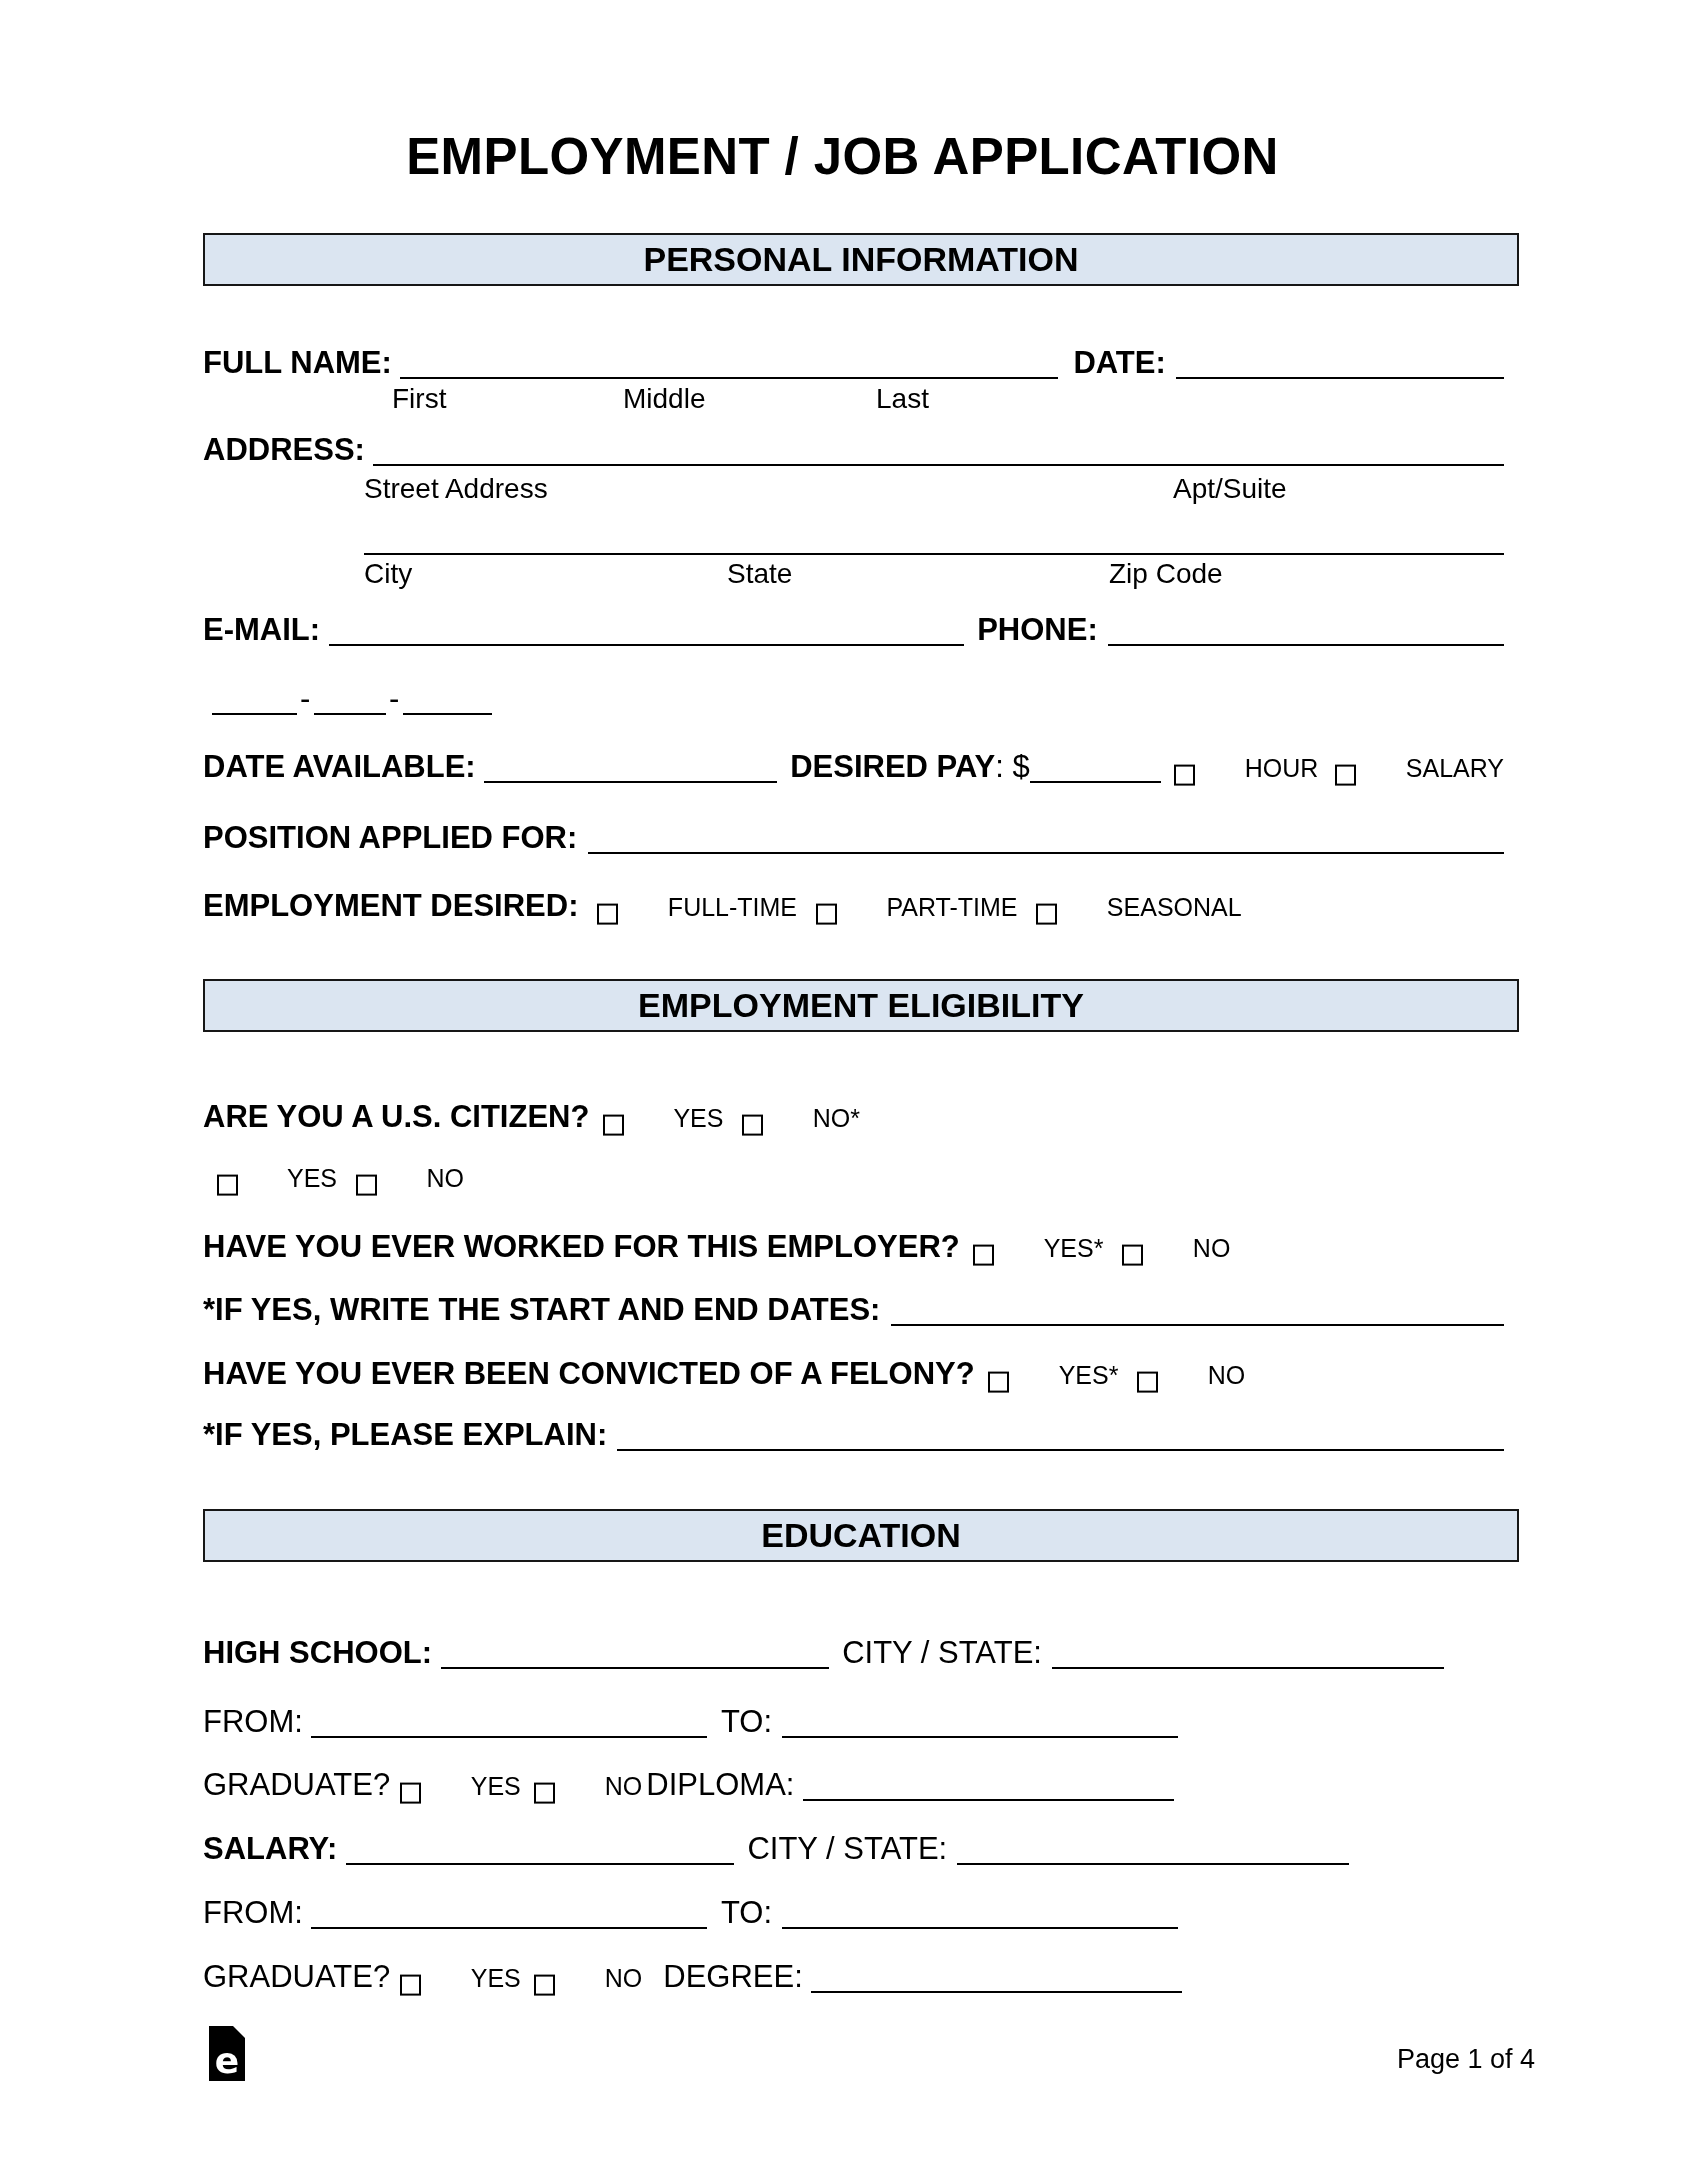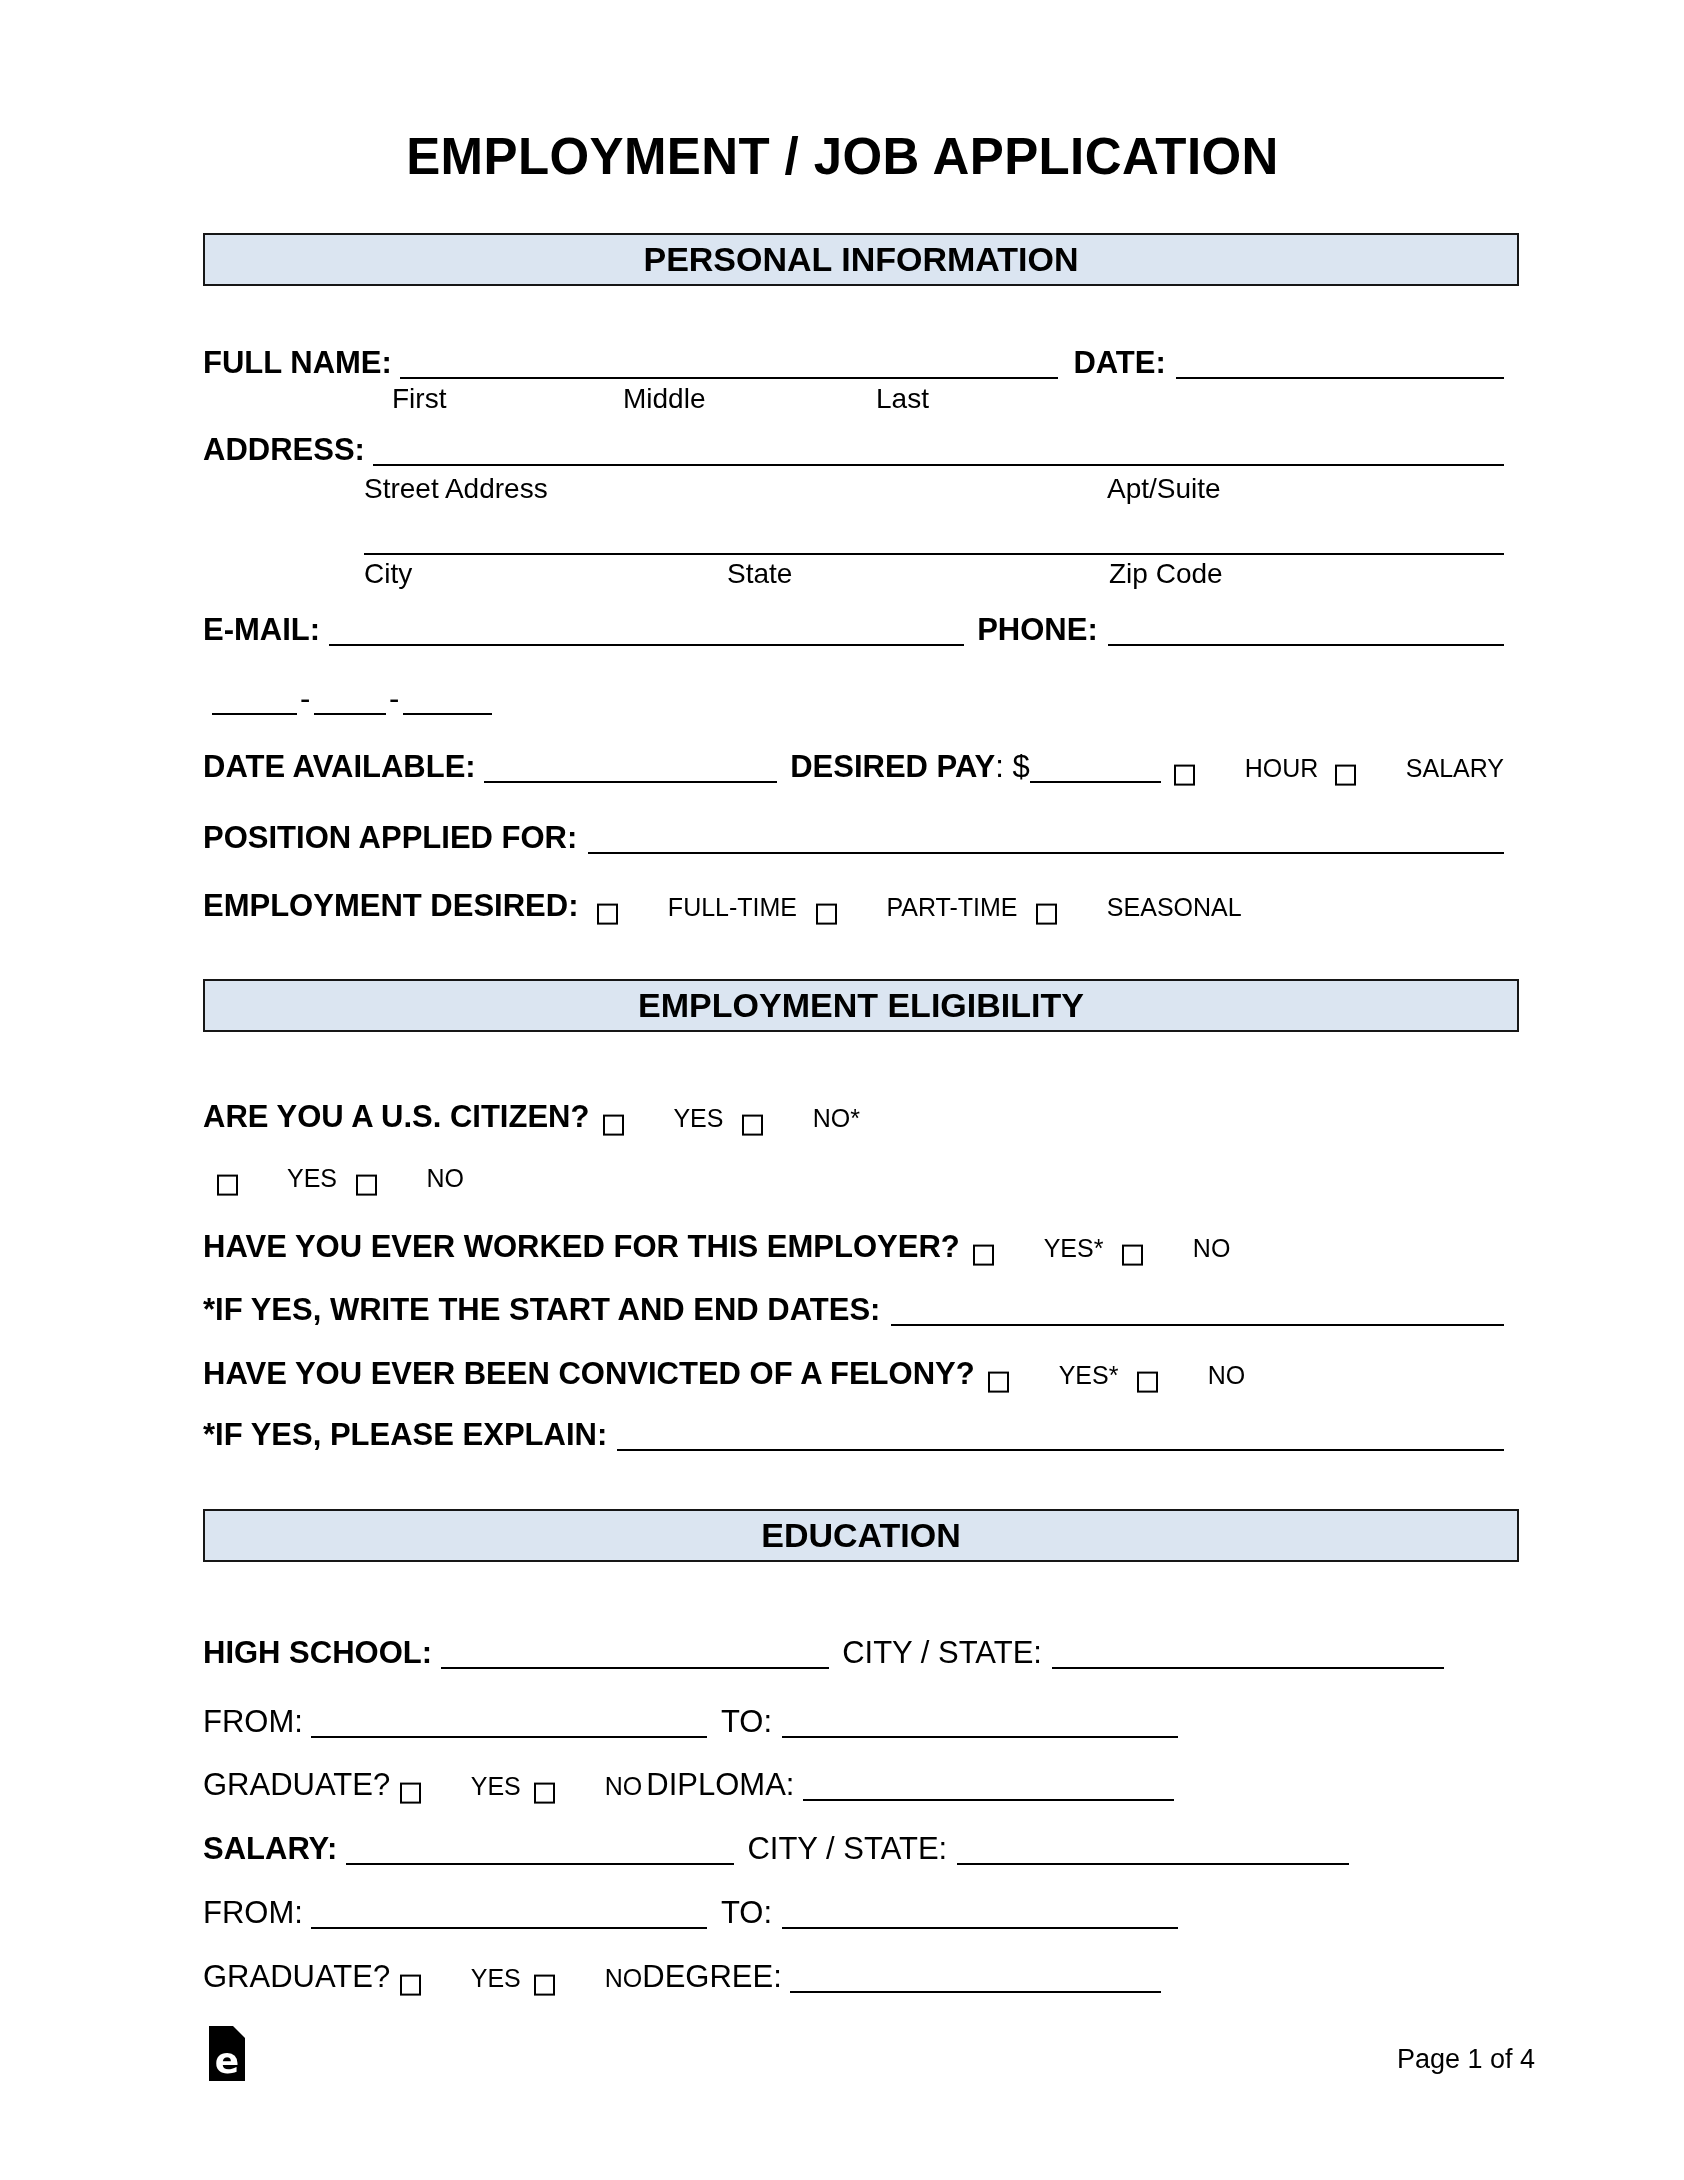--- a/index.html
+++ b/index.html
@@ -75,21 +75,21 @@
 </div>
 <span class="sub" style="left:392px;top:383px">First</span>
 <span class="sub" style="left:623px;top:383px">Middle</span>
 <span class="sub" style="left:876px;top:383px">Last</span>
 
 <div class="row" style="top:432px">
   <span class="b">ADDRESS:</span>
   <span class="blank fill" style="margin-left:8.5px"></span>
 </div>
 <span class="sub" style="left:364px;top:473px">Street Address</span>
-<span class="sub" style="left:1107px;top:473px">Apt/Suite</span>
+<span class="sub" style="left:1173px;top:473px">Apt/Suite</span>
 
 <div class="hline" style="left:364px;top:553px;width:1140px"></div>
 <span class="sub" style="left:364px;top:558px">City</span>
 <span class="sub" style="left:727px;top:558px">State</span>
 <span class="sub" style="left:1109px;top:558px">Zip Code</span>
 
 <div class="row" style="top:612px">
   <span class="b">E-MAIL:</span>
   <span class="blank" style="width:635px;margin-left:8.5px;margin-right:13.6px"></span>
   <span class="b">PHONE:</span>
@@ -251,21 +251,21 @@
 <div class="row" style="top:1959px">
   <span>GRADUATE?</span>
   <span class="cbg" style="margin-left:10.2px">
     <span class="cb"></span>
     <span>YES</span>
   </span>
   <span class="cbg" style="margin-left:13.6px">
     <span class="cb"></span>
     <span>NO</span>
   </span>
-  <span style="margin-left:0">DEGREE:</span>
+  <span style="margin-left:21px">DEGREE:</span>
   <span class="blank" style="width:371px;margin-left:8.5px"></span>
 </div>
 
 <div class="logo">
   <span class="logo-fold"></span>
   <span class="logo-e">e</span>
 </div>
 <div class="pagenum">Page 1 of 4</div>
 
 

